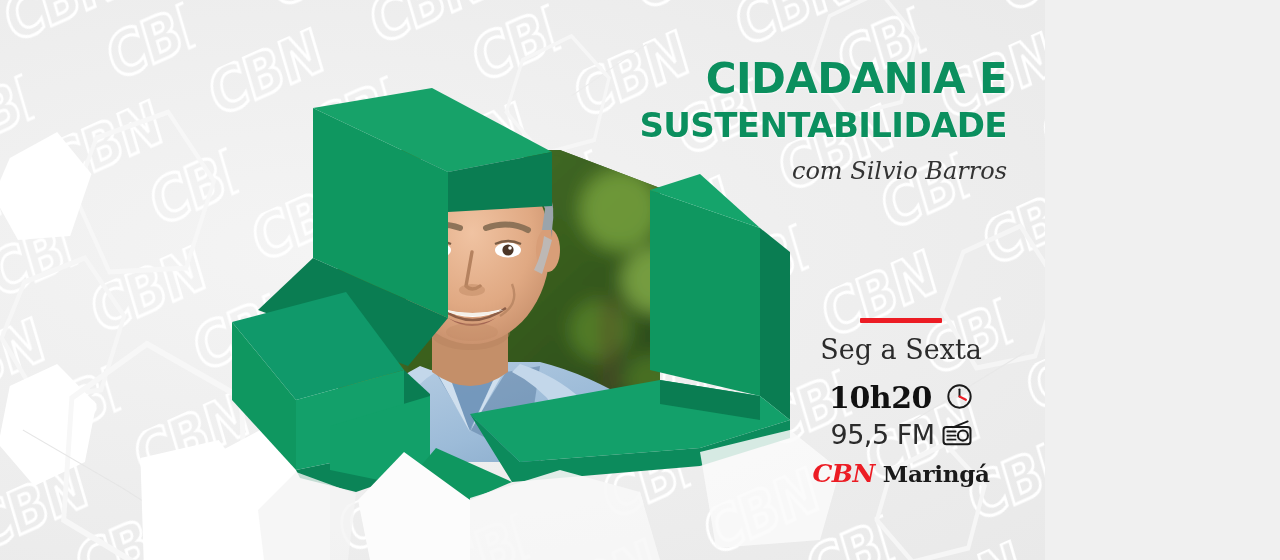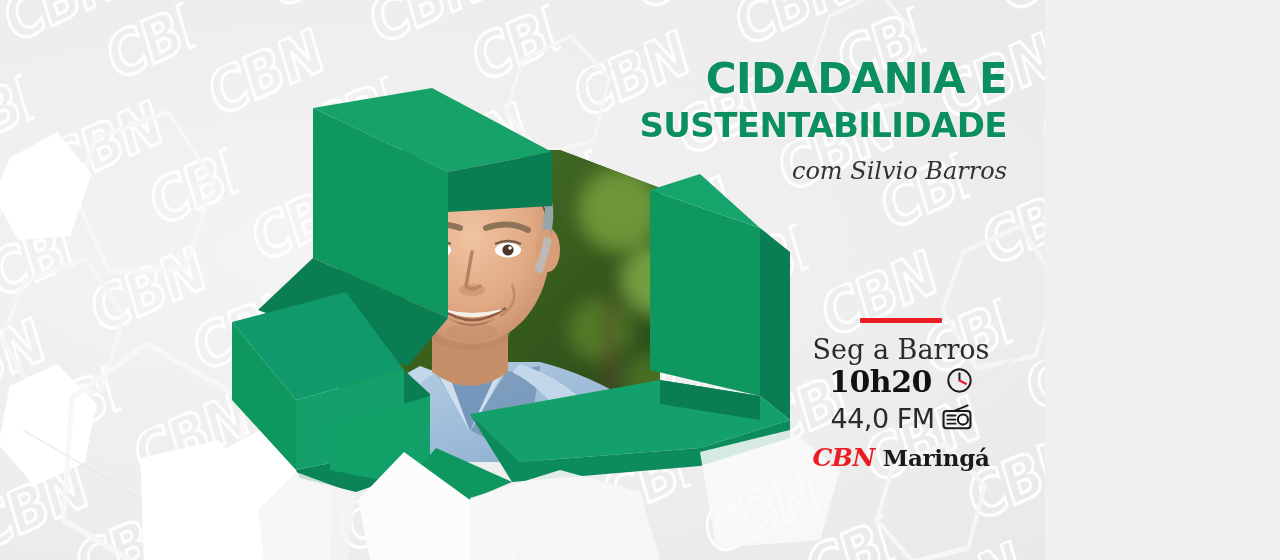--- a/index.html
+++ b/index.html
@@ -60,21 +60,21 @@
     width:82px;height:5px;background:#ec1c24;
     margin:0 auto 12px auto;border-radius:1px;
   }
   .days{
     color:#2b2b2b;font-size:27px;line-height:30px;
     font-family:"DejaVu Serif", serif;font-weight:normal;
     white-space:nowrap;
   }
   .time-row{
     display:flex;align-items:center;justify-content:center;
-    gap:14px;margin-top:0;
+    gap:14px;margin-top:16px;
   }
   .time-txt{
     color:#111;font-size:30px;line-height:34px;font-weight:bold;
     font-family:"DejaVu Serif", serif;letter-spacing:-.5px;
   }
   .freq-row{
     display:flex;align-items:center;justify-content:center;
     gap:7px;margin-top:4px;
   }
   .freq-txt{
@@ -295,35 +295,35 @@
   <div class="title-block">
     <span class="title-line l1">CIDADANIA E</span>
     <span class="title-line l2">SUSTENTABILIDADE</span>
     <span class="subtitle">com Silvio Barros</span>
   </div>
 
   <div class="info-block">
 
     <div class="red-rule"></div>
 
-    <div class="days">Seg a Barros</div>
+    <div class="days">Seg a Sexta</div>
 
     <div class="time-row">
       <span class="time-txt">10h20</span>
       <span class="icon">
         <svg width="27" height="27" viewBox="0 0 28 28">
           <circle cx="14" cy="14" r="11.6" fill="none" stroke="#1a1a1a" stroke-width="2"></circle>
           <line x1="14" y1="14" x2="14" y2="6.6" stroke="#1a1a1a" stroke-width="2" stroke-linecap="round"></line>
           <line x1="14" y1="14" x2="20.6" y2="17.4" stroke="#ec1c24" stroke-width="2.2" stroke-linecap="round"></line>
         </svg>
       </span>
     </div>
 
     <div class="freq-row">
-      <span class="freq-txt">44,0 FM</span>
+      <span class="freq-txt">95,5 FM</span>
       <span class="icon">
         <svg width="30" height="26" viewBox="0 0 32 28">
           <line x1="13" y1="7.5" x2="27.5" y2="1.5" stroke="#1a1a1a" stroke-width="2" stroke-linecap="round"></line>
           <rect x="1.5" y="7.5" width="29" height="18.6" rx="3.2" fill="none" stroke="#1a1a1a" stroke-width="2.2"></rect>
           <line x1="5.6" y1="12.4" x2="14.4" y2="12.4" stroke="#1a1a1a" stroke-width="2" stroke-linecap="round"></line>
           <line x1="5.6" y1="16.8" x2="14.4" y2="16.8" stroke="#1a1a1a" stroke-width="2" stroke-linecap="round"></line>
           <line x1="5.6" y1="21.2" x2="14.4" y2="21.2" stroke="#1a1a1a" stroke-width="2" stroke-linecap="round"></line>
           <circle cx="22.4" cy="16.8" r="5.4" fill="none" stroke="#1a1a1a" stroke-width="2.2"></circle>
         </svg>
       </span>

